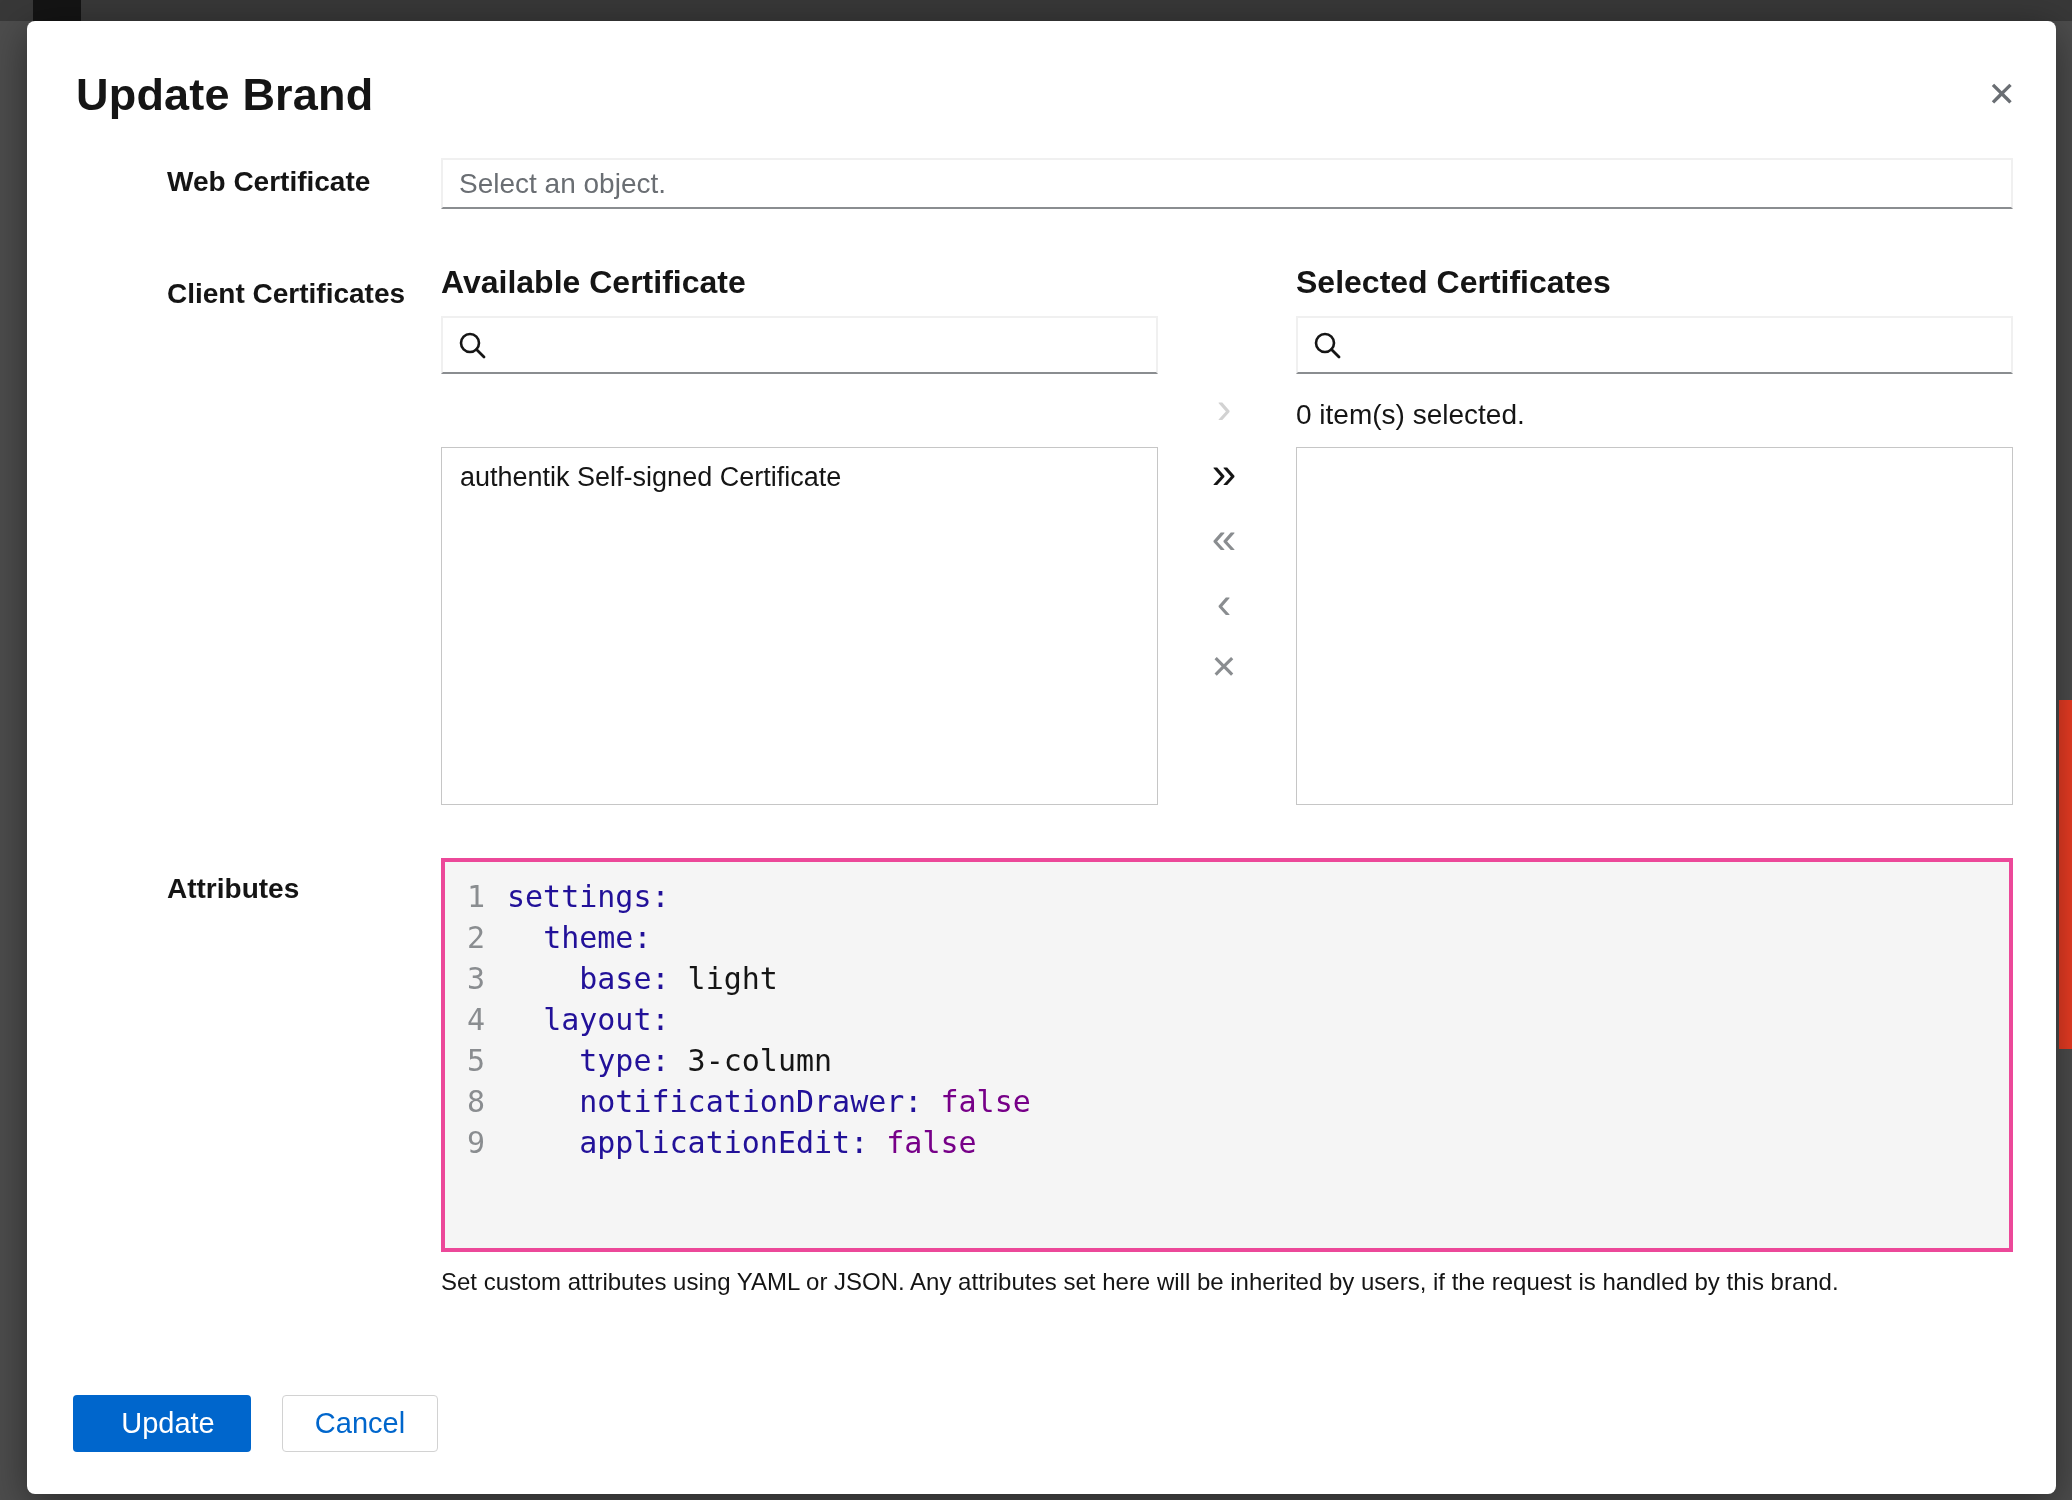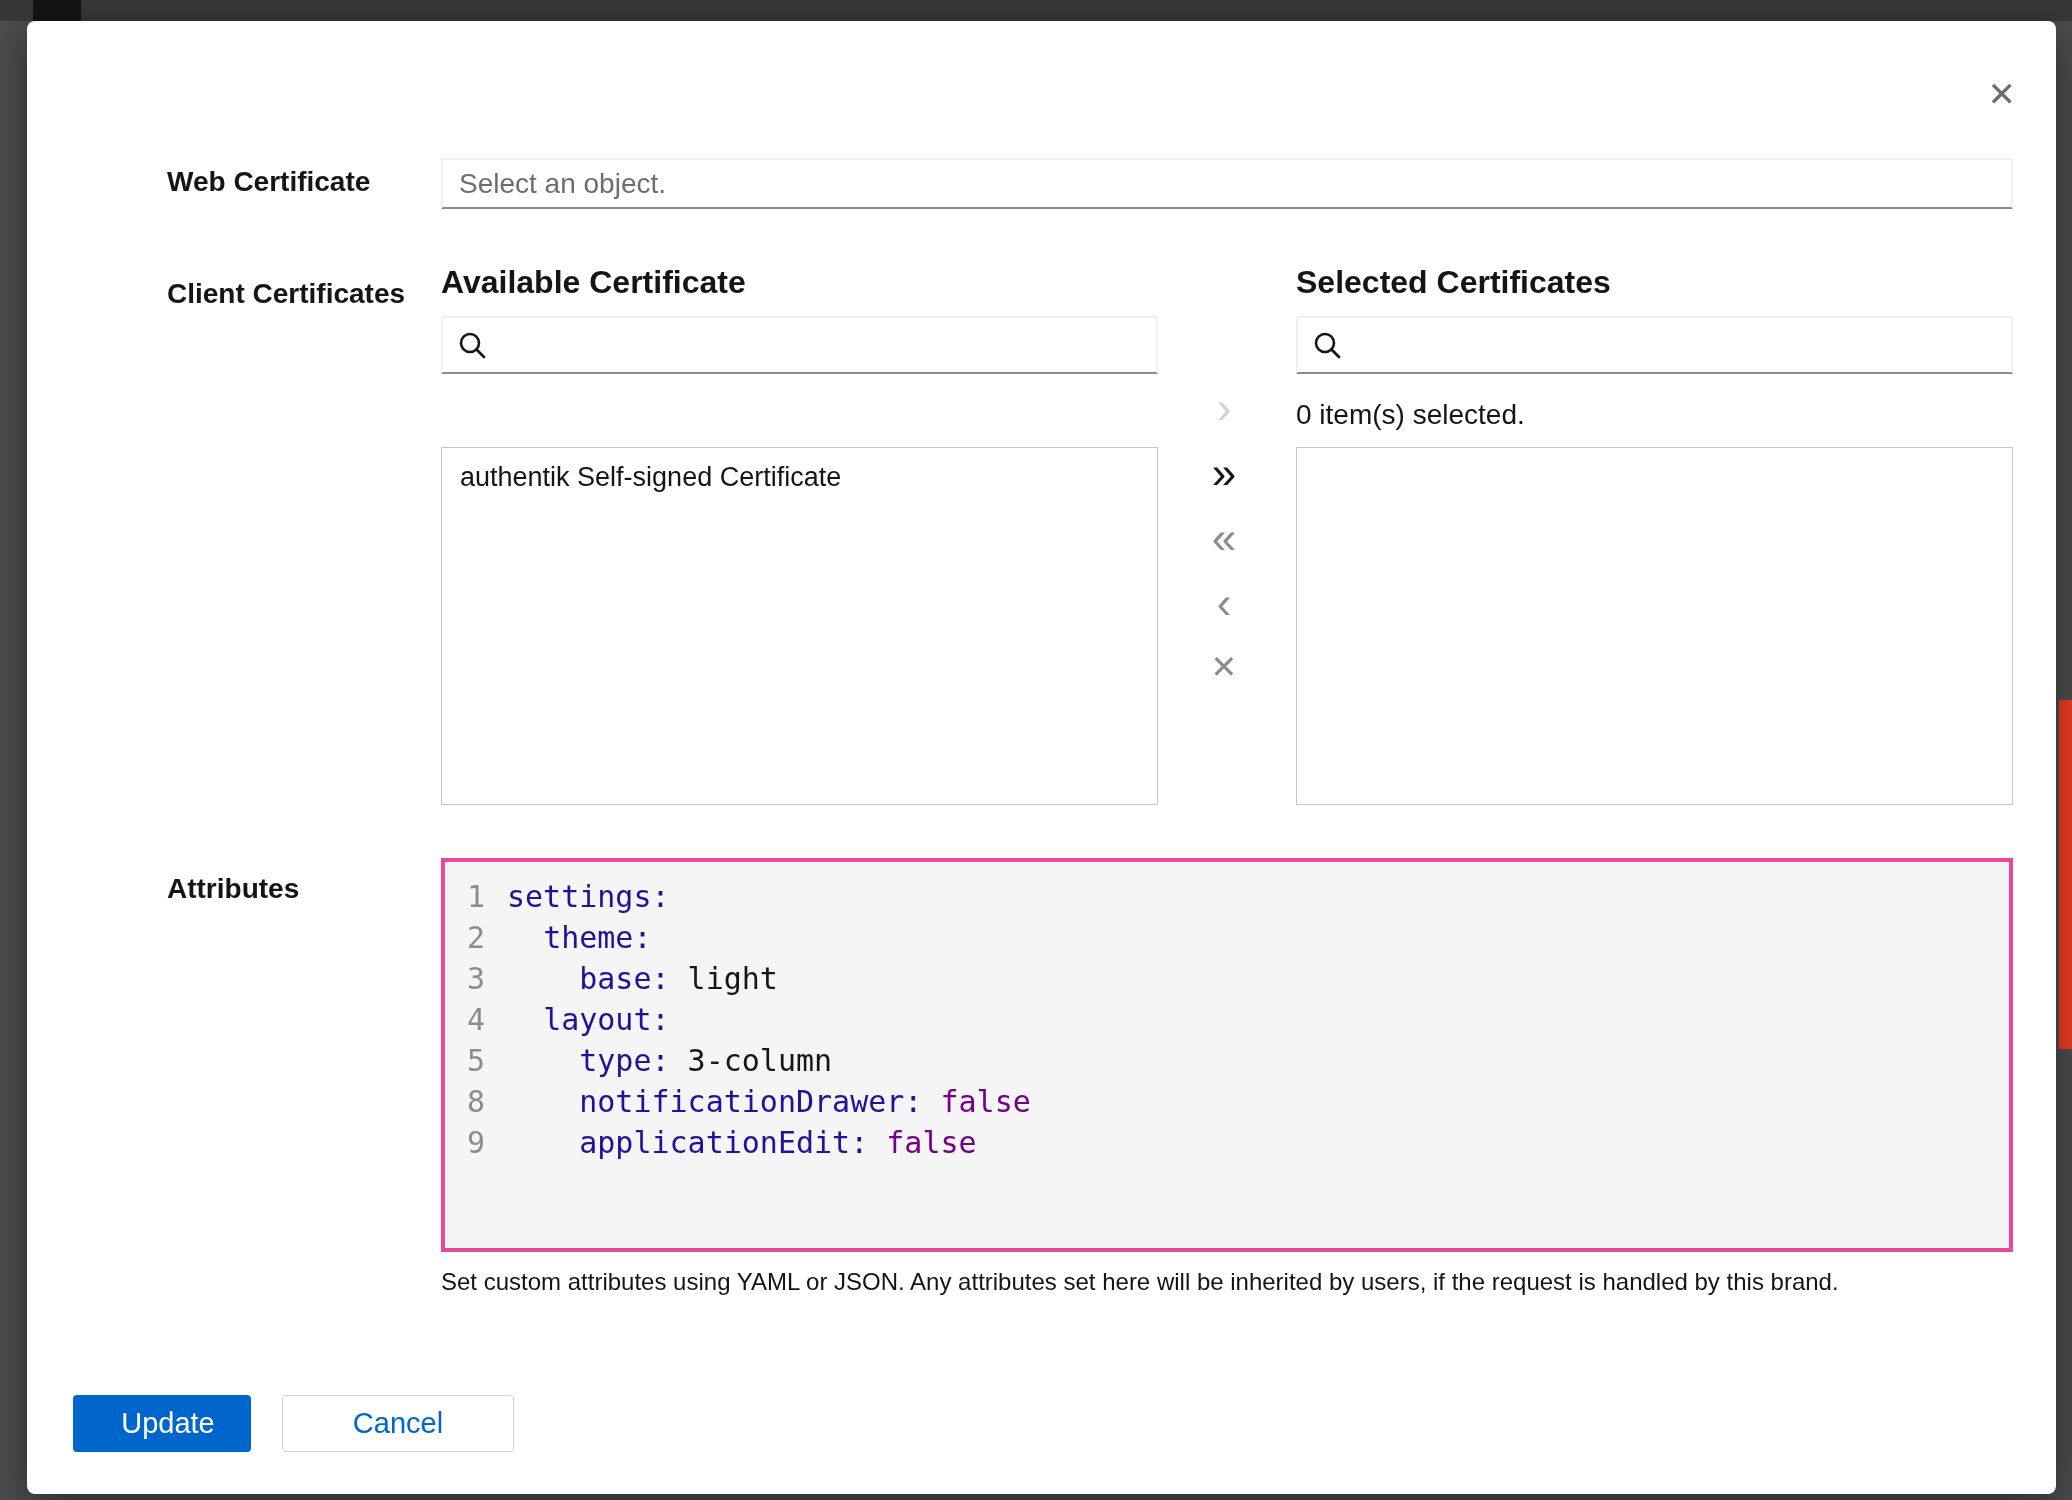--- a/index.html
+++ b/index.html
@@ -86,31 +86,32 @@
   .tok-bool { color:#770088; }
   .tok-plain { color:#151515; }
 
   .help { left:414px; top:1247px; width:1592px; font-size:24px; color:#151515; }
 
   .btn { top:1374px; height:57px; font-family:inherit; font-size:29px; cursor:pointer; border-radius:4px; }
   .btn-primary {
     left:46px; width:178px; background:#0066cc; color:#ffffff; border:none;padding-left:12px;
   }
   .btn-secondary {
-    left:255px; width:232px; background:#ffffff; color:#0066cc; border:1px solid #d2d2d2;
+    left:255px; width:156px; background:#ffffff; color:#0066cc; border:1px solid #d2d2d2;
   }
 </style>
 </head>
 <body>
 
 <div class="top-strip"></div>
 <div class="corner-block"></div>
 <div class="accent-bar"></div>
 
 <div class="modal">
+  <div class="title">Update Brand</div>
   <button class="close">✕</button>
 
   <div class="lbl lbl-web">Web Certificate</div>
   <input class="web-input" type="text" placeholder="Select an object." style="">
 
   <div class="lbl lbl-client">Client Certificates</div>
 
   <div class="heading avail-heading">Available Certificate</div>
   <div class="heading sel-heading">Selected Certificates</div>
 

